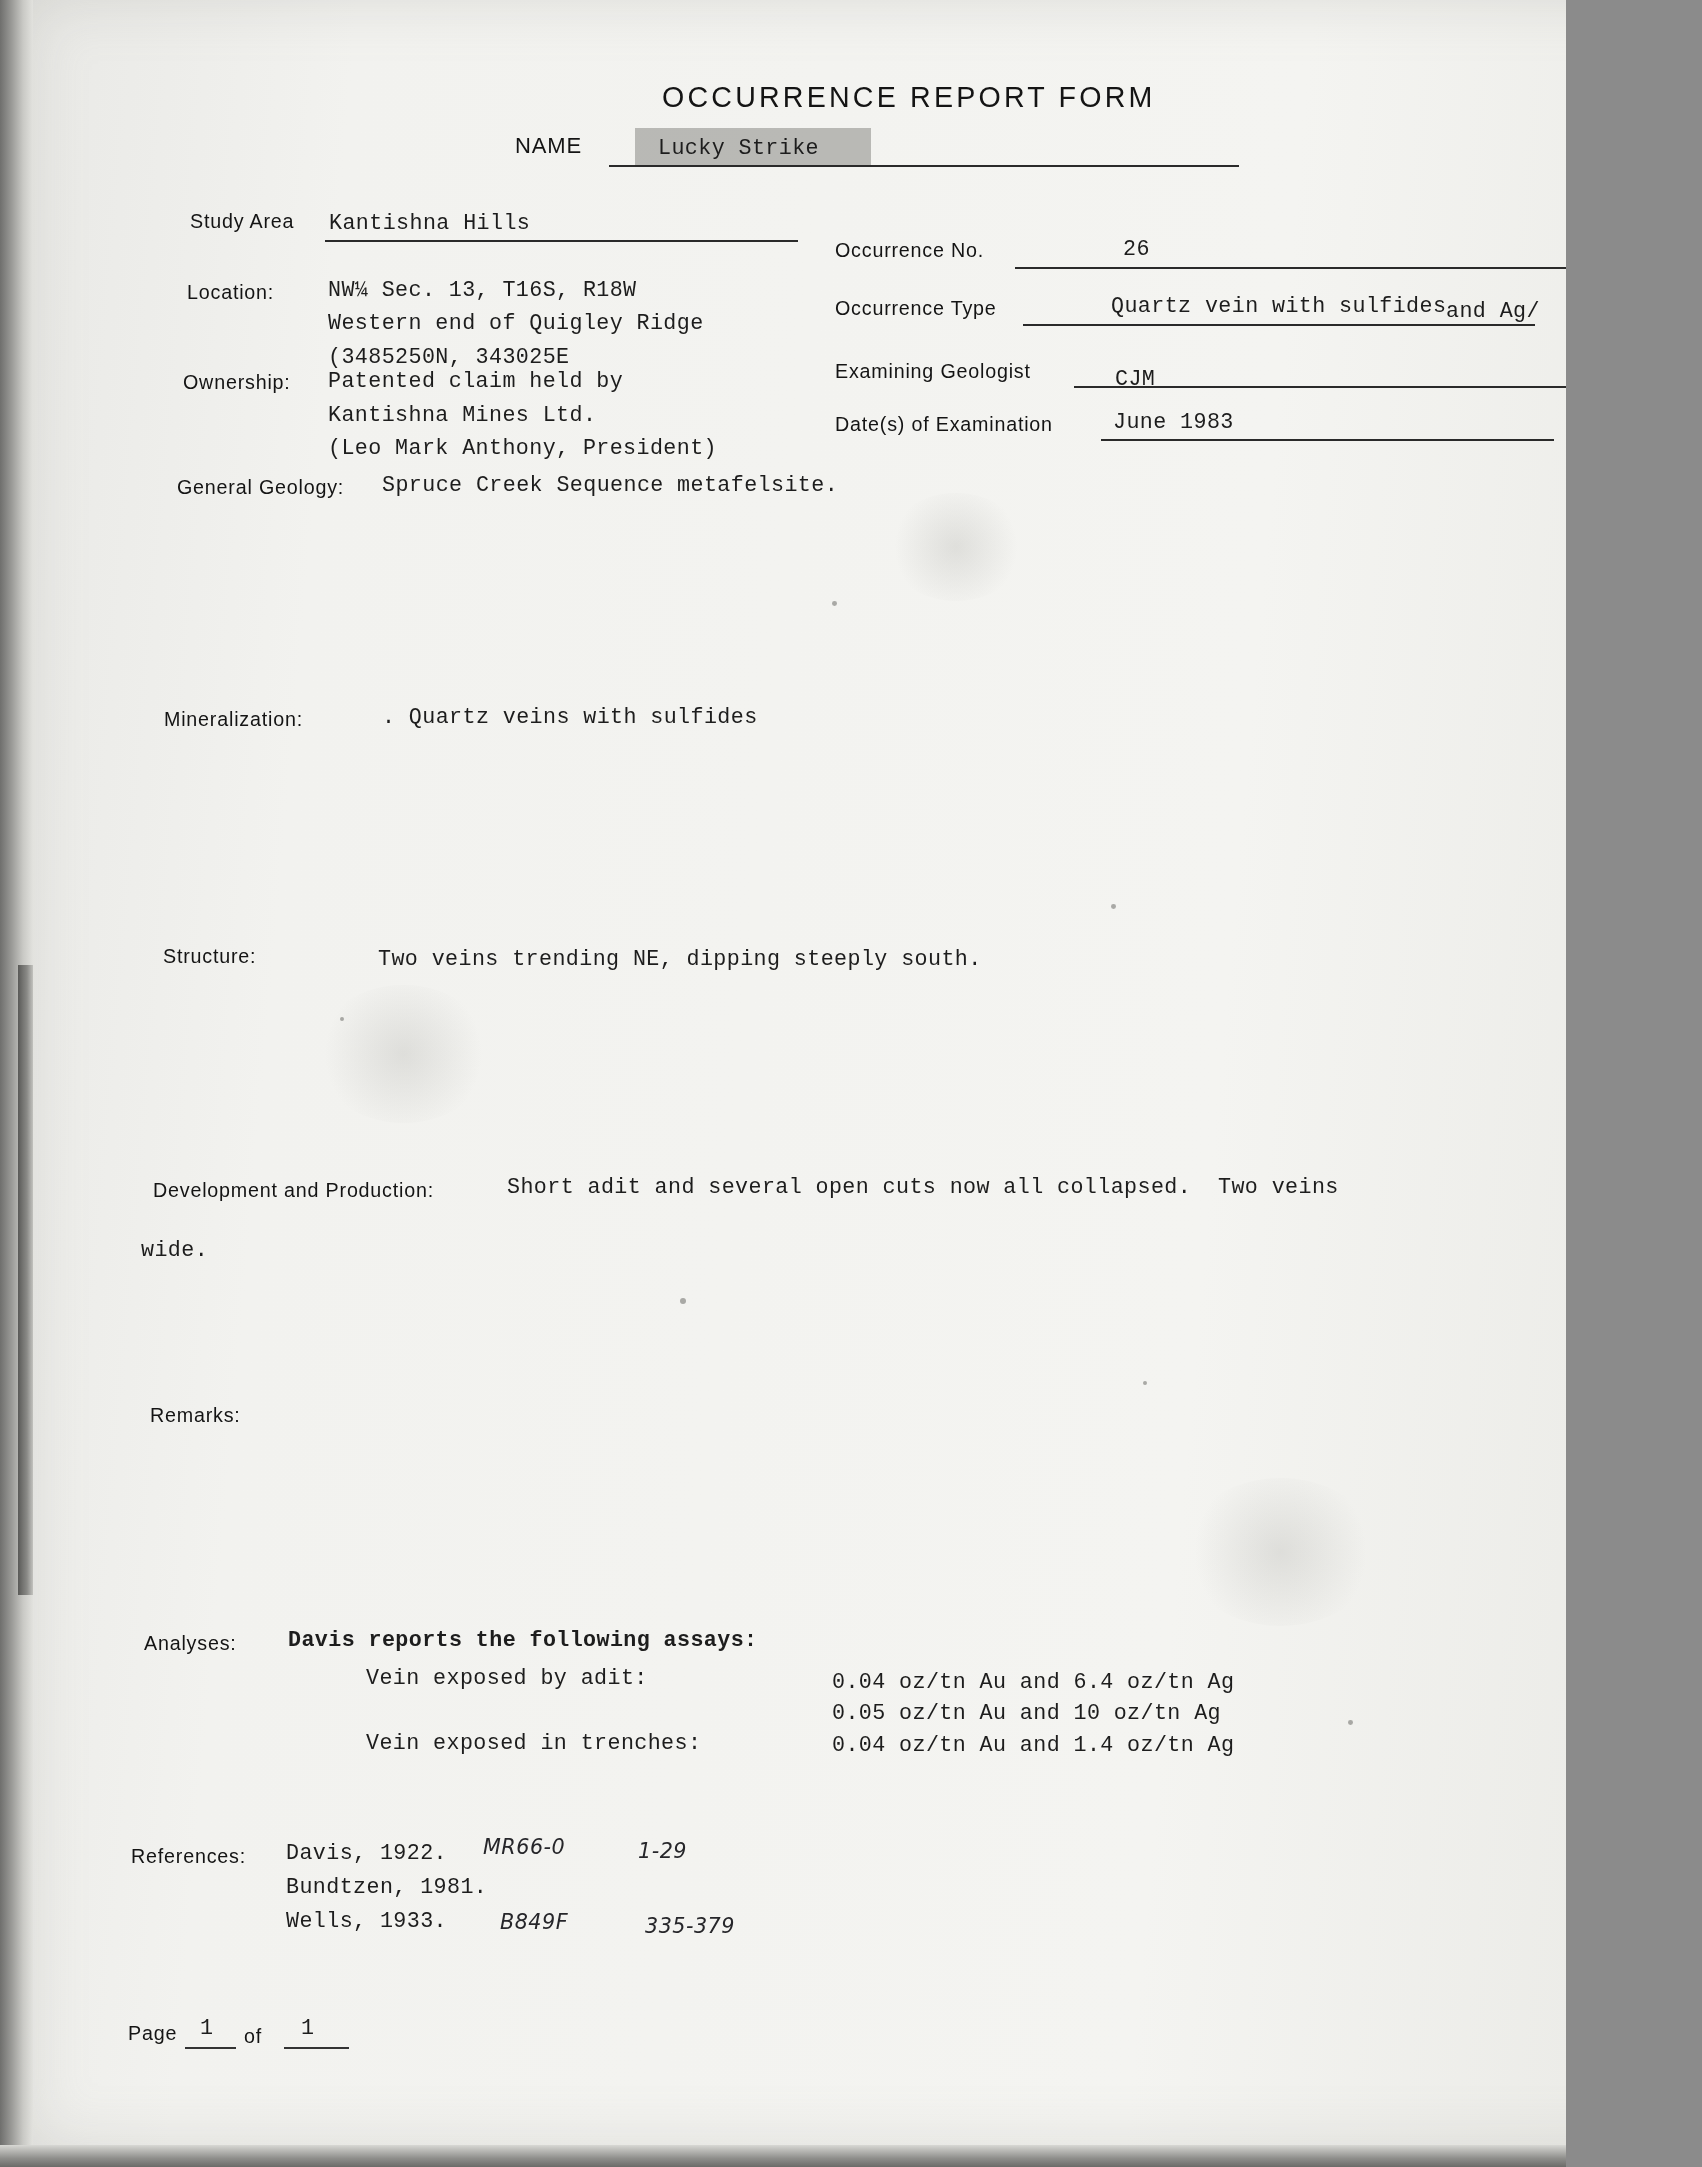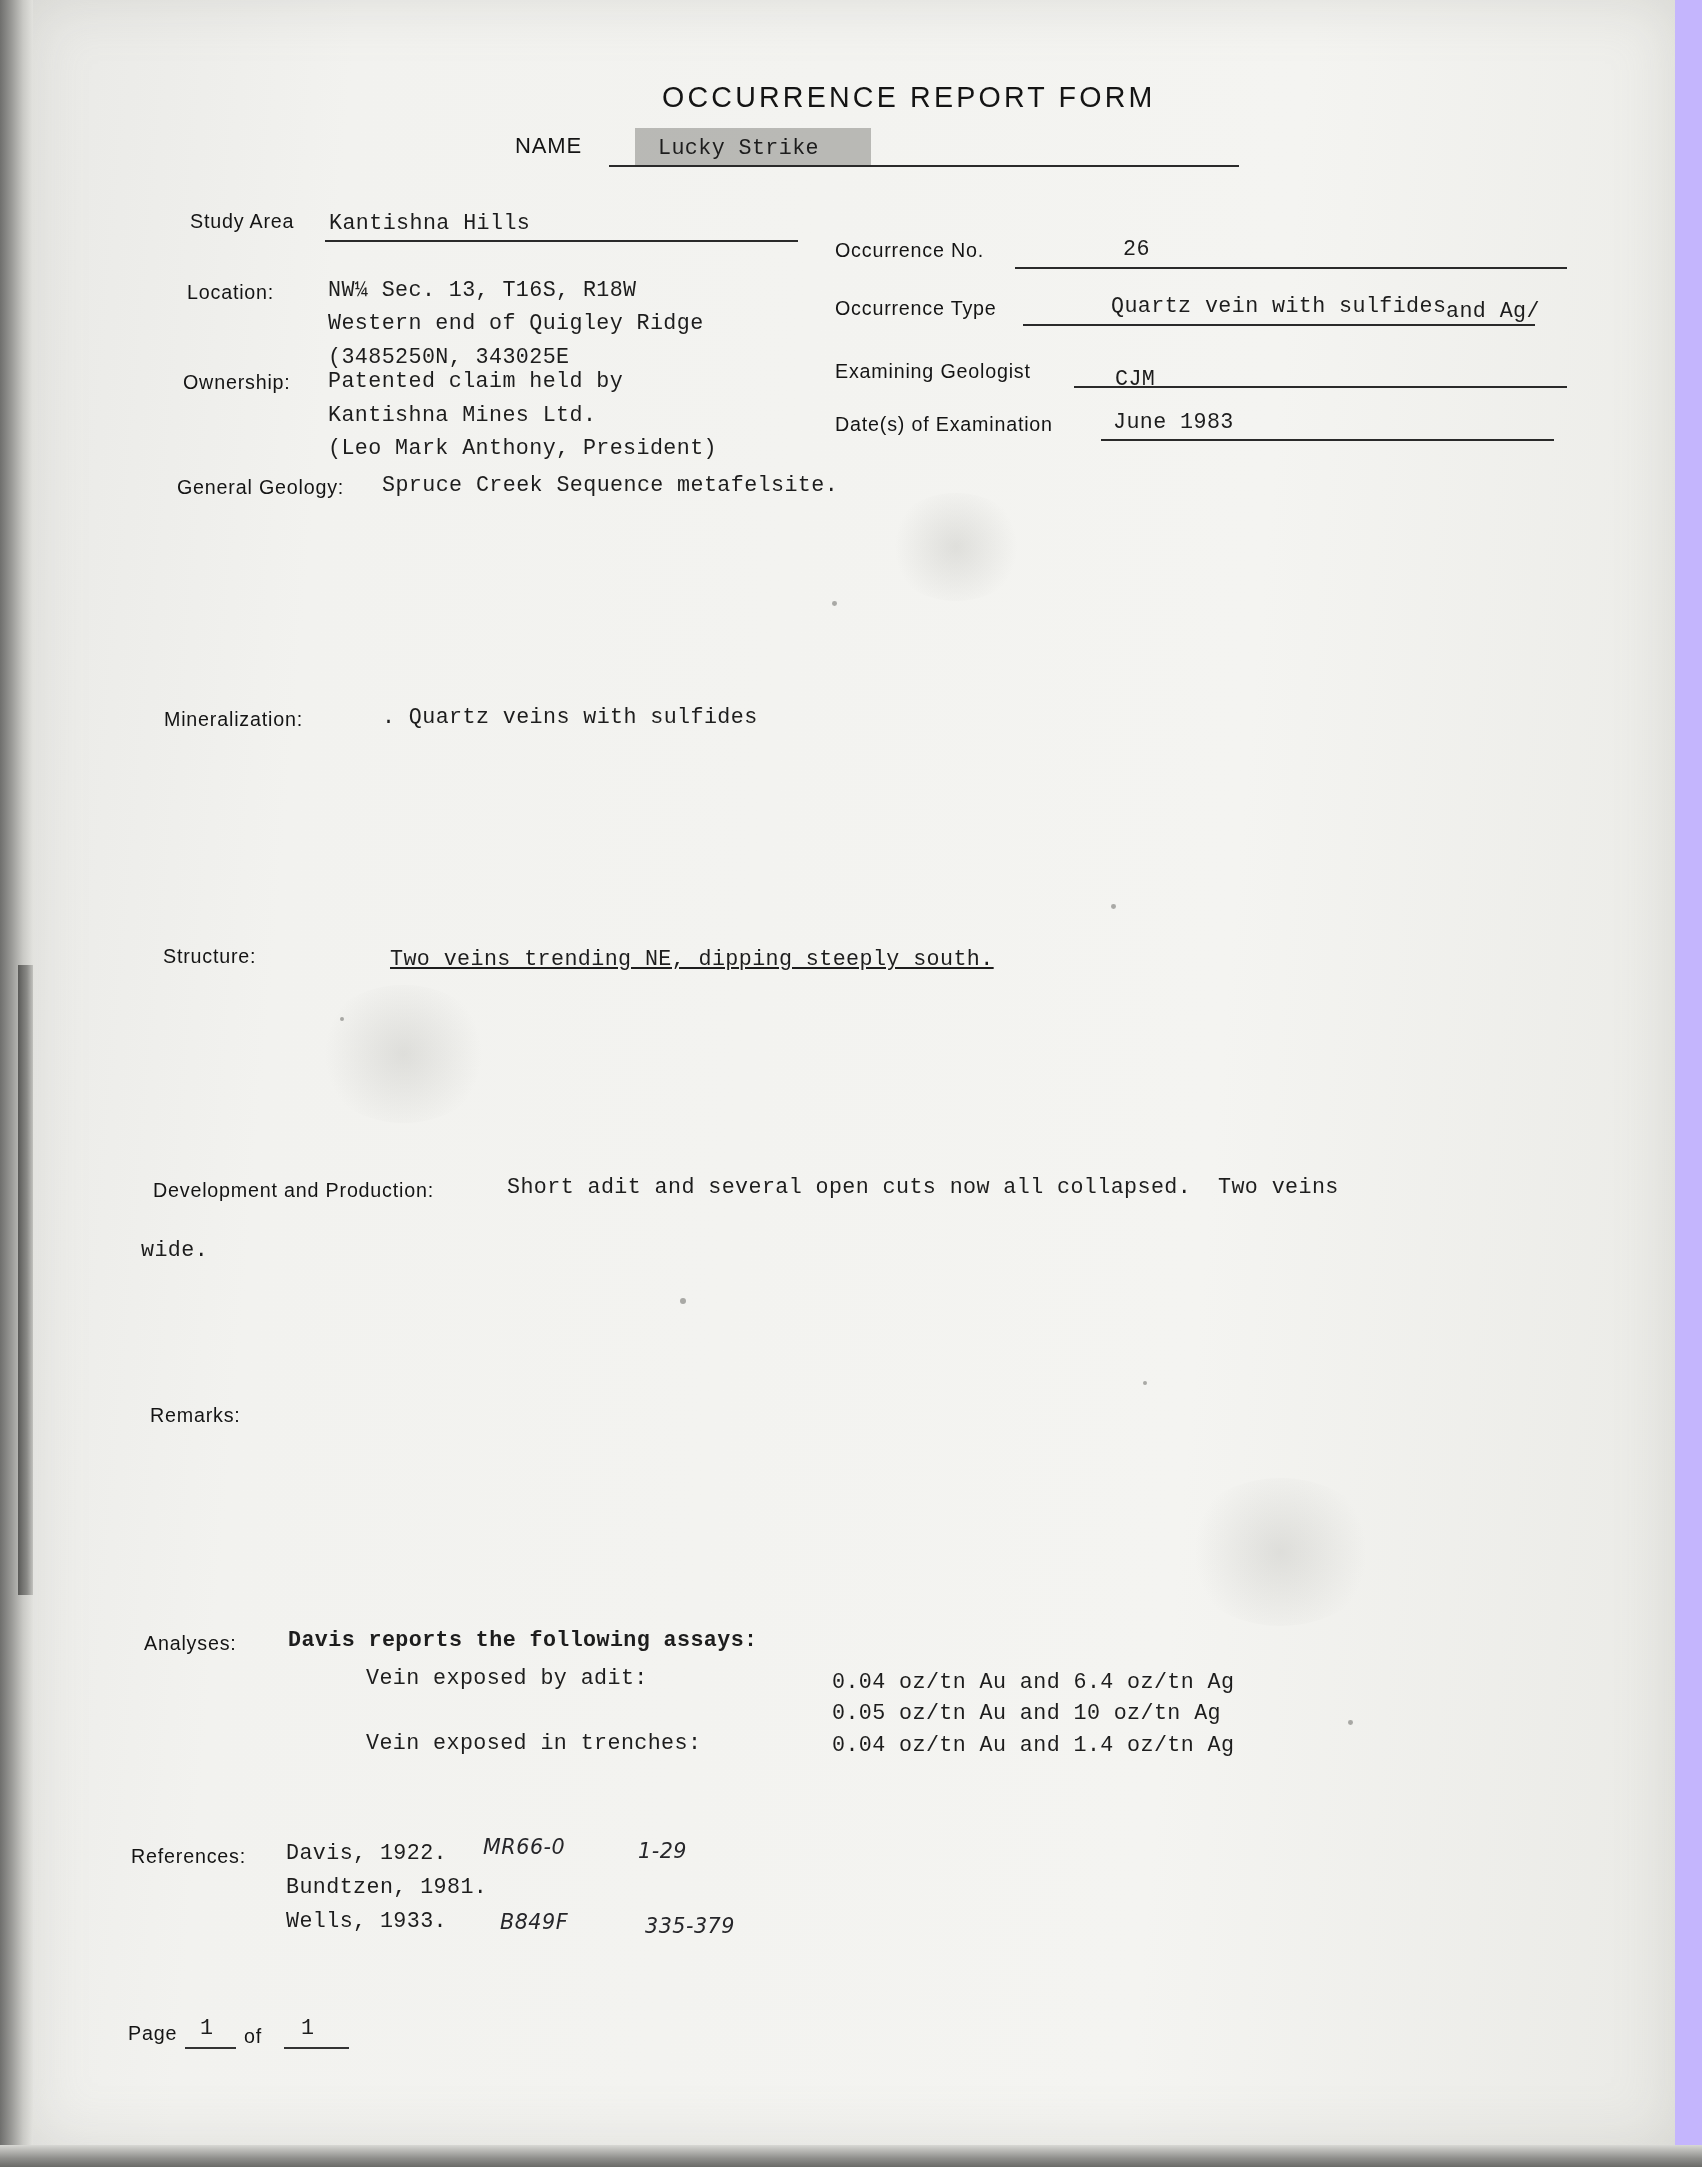--- a/index.html
+++ b/index.html
@@ -2,23 +2,23 @@
 <html><head>
 <meta charset="utf-8">
 <style>
   html, body {
     margin: 0;
     padding: 0;
     background: #8b8b8b;
   }
   .page {
     position: relative;
-    width: 1702px;
+    width: 1566px;
     height: 2167px;
-    background: #c4b5fd;
+    background: #84cc16;
     overflow: hidden;
     font-family: "Liberation Mono", "DejaVu Sans Mono", monospace;
     color: #1a1a1a;
   }
   
   .sheet {
     position: absolute;
     left: 27.6px;
     top: 0px;
     width: 1647px;
@@ -171,21 +171,21 @@
   <div class="rule" style="left:1074px;top:386px;width:493px;"></div>
 
   <div class="t printed-b" style="left:835px;top:412px;">Date(s) of Examination</div>
   <div class="t typed" style="left:1113px;top:409px;">June 1983</div>
   <div class="rule" style="left:1101px;top:439px;width:453px;"></div>
 
   <div class="t printed-b" style="left:164px;top:707px;">Mineralization:</div>
   <div class="t typed" style="left:374px;top:704px;margin-left:8px;">. Quartz veins with sulfides</div>
 
   <div class="t printed-b" style="left:163px;top:944px;">Structure:</div>
-  <div class="t typed" style="left:390px;top:946px;text-decoration:underline;">Two veins trending NE, dipping steeply south.</div>
+  <div class="t typed" style="left:378px;top:946px;">Two veins trending NE, dipping steeply south.</div>
 
   <div class="t printed-b" style="left:153px;top:1178px;">Development and Production:</div>
   <div class="t typed" style="left:507px;top:1174px;">Short adit and several open cuts now all collapsed.  Two veins</div>
   <div class="t typed" style="left:141px;top:1237px;">wide.</div>
 
   <div class="t printed-b" style="left:150px;top:1403px;">Remarks:</div>
 
   <div class="t printed-b" style="left:144px;top:1631px;">Analyses:</div>
   <div class="t typed" style="left:288px;top:1627px;font-weight:bold;">Davis reports the following assays:</div>
 

